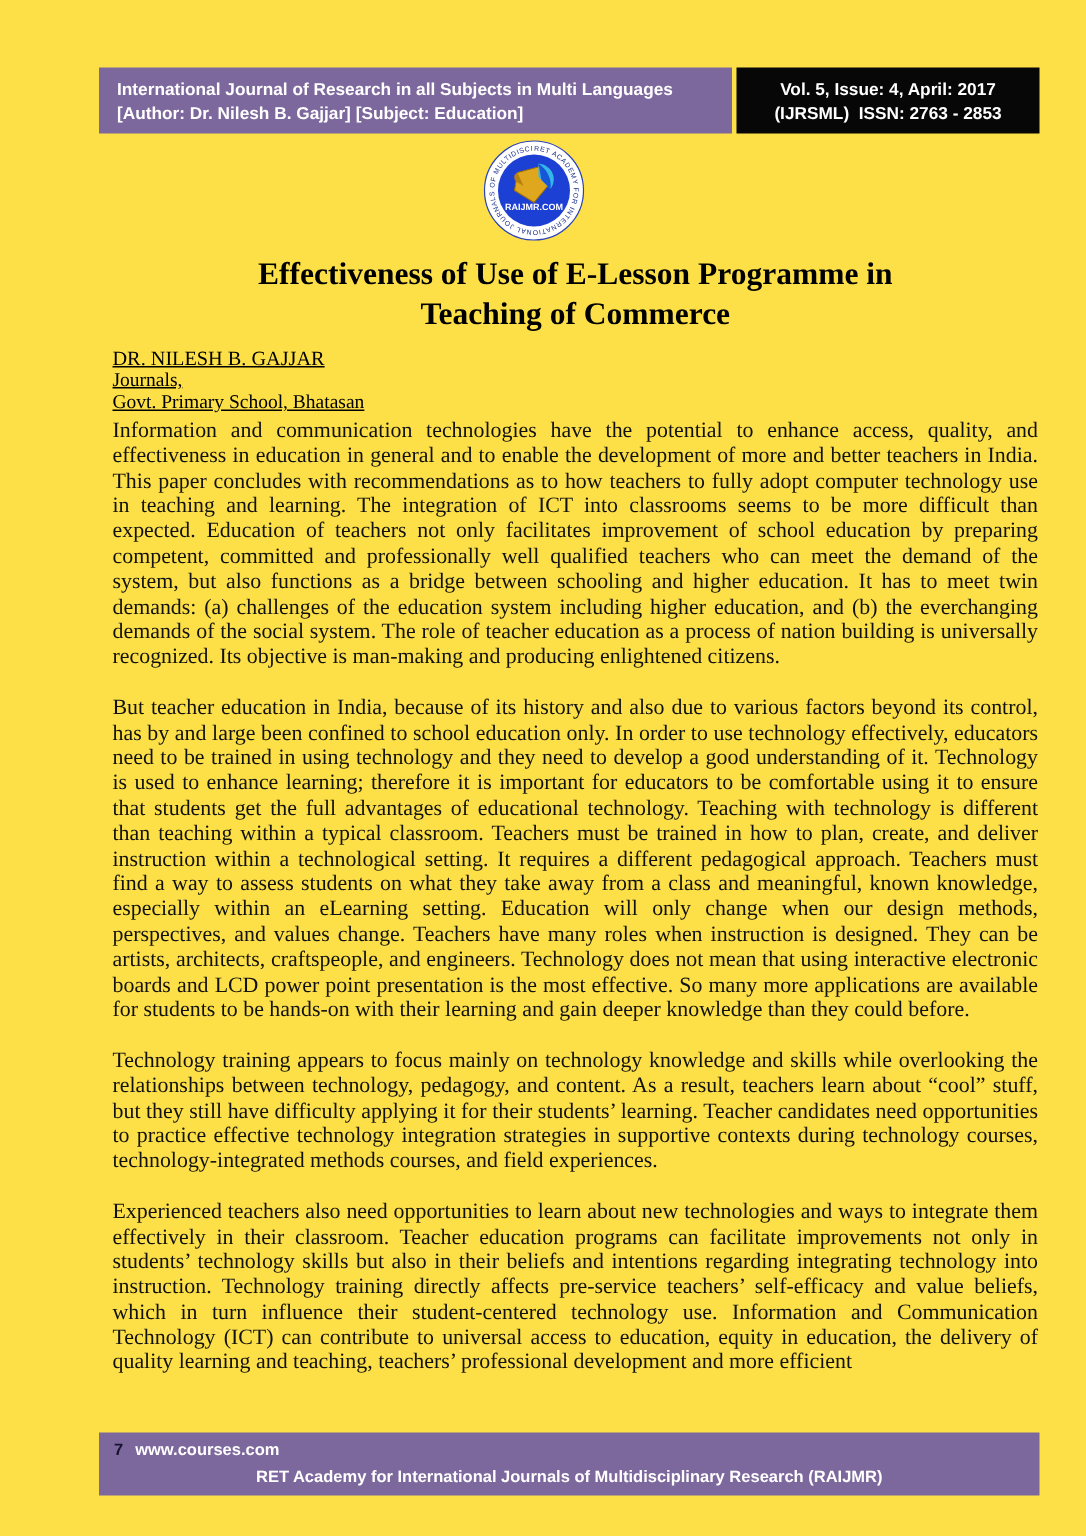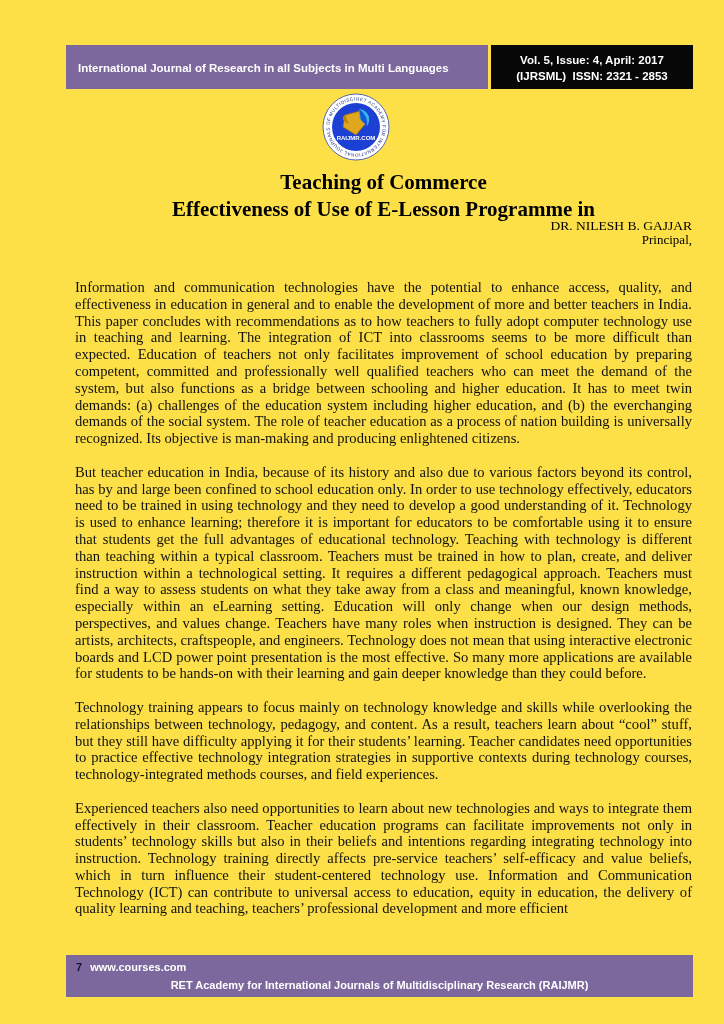--- a/index.html
+++ b/index.html
@@ -37,22 +37,22 @@
   .header-issue .line2{font-size:11.5px;font-weight:bold;line-height:16px;white-space:pre;}
   
   .logo{position:absolute;left:322px;top:93px;width:68px;height:68px;}
   
   .title-block{
     position:absolute;left:75px;top:169px;width:617px;
     text-align:center;color:#000;
   }
   .article-title{font-size:21px;font-weight:bold;line-height:27px;margin:0;}
   .author-block{
-    position:absolute;left:75px;top:218px;width:617px;
-    text-align:right;color:#000;
+    position:absolute;left:75px;top:231px;width:617px;
+    text-align:left;color:#000;text-decoration:underline;
   }
   .author-name{font-size:13.5px;line-height:15px;}
   .author-role{font-size:13px;line-height:14px;}
   .author-aff{font-size:13px;line-height:15px;}
   
   .body-text{
     position:absolute;left:75px;top:279px;width:617px;
     font-size:14.6px;line-height:16.8px;color:#111;
     text-align:justify;
   }
@@ -79,24 +79,25 @@
   .footer-row2{text-align:center;line-height:15px;}
 </style>
 </head>
 <body>
 
 <div class="page">
 
   <div class="header">
     <div class="header-journal">
       <span class="line1">International Journal of Research in all Subjects in Multi Languages</span>
+      <span class="line2">[Author: Dr. Nilesh B. Gajjar] [Subject: Education]</span>
     </div>
     <div class="header-issue">
       <span class="line1">Vol. 5, Issue: 4, April: 2017</span>
-      <span class="line2">(IJRSML)  ISSN: 2321 - 2853</span>
+      <span class="line2">(IJRSML)  ISSN: 2763 - 2853</span>
     </div>
   </div>
 
   <div class="logo">
     <svg viewBox="0 0 68 68" width="68" height="68">
       <circle cx="34" cy="34" r="33" fill="#ffffff" stroke="#2a43b8" stroke-width="0.8"></circle>
       <defs>
         <path id="ringPath" d="M 34,7.5 a 26.5,26.5 0 1,1 -0.02,0"></path>
       </defs>
       <text font-family="Liberation Sans, sans-serif" font-size="4.6" fill="#1a2e8a" letter-spacing="0.45">
@@ -107,27 +108,28 @@
       <path d="M23,22 L38,18 L44,30 L34,42 L21,34 Z" fill="#dfa71e" stroke="#9c6f08" stroke-width="0.7"></path>
       <path d="M23,22 q-4,2 -1,6 l5,3 Z" fill="#b97f10"></path>
 
       <path d="M37,16 C46,17 50,26 45,33 L37,25 Z" fill="#35b6e8"></path>
       <path d="M37,16 C43,20 46,27 45,33 L39,27 Z" fill="#1557d8"></path>
       <text x="34" y="47" text-anchor="middle" font-family="Liberation Sans, sans-serif" font-weight="bold" font-size="6" fill="#ffffff">RAIJMR.COM</text>
     </svg>
   </div>
 
   <div class="title-block">
+    <div class="article-title">Effectiveness of Use of E-Lesson Programme in</div>
     <div class="article-title">Teaching of Commerce</div>
-    <div class="article-title">Effectiveness of Use of E-Lesson Programme in</div>
   </div>
 
   <div class="author-block">
     <div class="author-name">DR. NILESH B. GAJJAR</div>
-    <div class="author-role">Principal,</div>
+    <div class="author-role">Journals,</div>
+    <div class="author-aff">Govt. Primary School, Bhatasan</div>
   </div>
 
   <div class="body-text">
     <p>Information and communication technologies have the potential to enhance access, quality, and effectiveness in education in general and to enable the development of more and better teachers in India. This paper concludes with recommendations as to how teachers to fully adopt computer technology use in teaching and learning. The integration of ICT into classrooms seems to be more difficult than expected. Education of teachers not only facilitates improvement of school education by preparing competent, committed and professionally well qualified teachers who can meet the demand of the system, but also functions as a bridge between schooling and higher education. It has to meet twin demands: (a) challenges of the education system including higher education, and (b) the everchanging demands of the social system. The role of teacher education as a process of nation building is universally recognized. Its objective is man-making and producing enlightened citizens.</p>
     <p>But teacher education in India, because of its history and also due to various factors beyond its control, has by and large been confined to school education only. In order to use technology effectively, educators need to be trained in using technology and they need to develop a good understanding of it. Technology is used to enhance learning; therefore it is important for educators to be comfortable using it to ensure that students get the full advantages of educational technology. Teaching with technology is different than teaching within a typical classroom. Teachers must be trained in how to plan, create, and deliver instruction within a technological setting. It requires a different pedagogical approach. Teachers must find a way to assess students on what they take away from a class and meaningful, known knowledge, especially within an eLearning setting. Education will only change when our design methods, perspectives, and values change. Teachers have many roles when instruction is designed. They can be artists, architects, craftspeople, and engineers. Technology does not mean that using interactive electronic boards and LCD power point presentation is the most effective. So many more applications are available for students to be hands-on with their learning and gain deeper knowledge than they could before.</p>
     <p>Technology training appears to focus mainly on technology knowledge and skills while overlooking the relationships between technology, pedagogy, and content. As a result, teachers learn about “cool” stuff, but they still have difficulty applying it for their students’ learning. Teacher candidates need opportunities to practice effective technology integration strategies in supportive contexts during technology courses, technology-integrated methods courses, and field experiences.</p>
     <p>Experienced teachers also need opportunities to learn about new technologies and ways to integrate them effectively in their classroom. Teacher education programs can facilitate improvements not only in students’ technology skills but also in their beliefs and intentions regarding integrating technology into instruction. Technology training directly affects pre-service teachers’ self-efficacy and value beliefs, which in turn influence their student-centered technology use. Information and Communication Technology (ICT) can contribute to universal access to education, equity in education, the delivery of quality learning and teaching, teachers’ professional development and more efficient</p>
   </div>
 
   <div class="footer">

